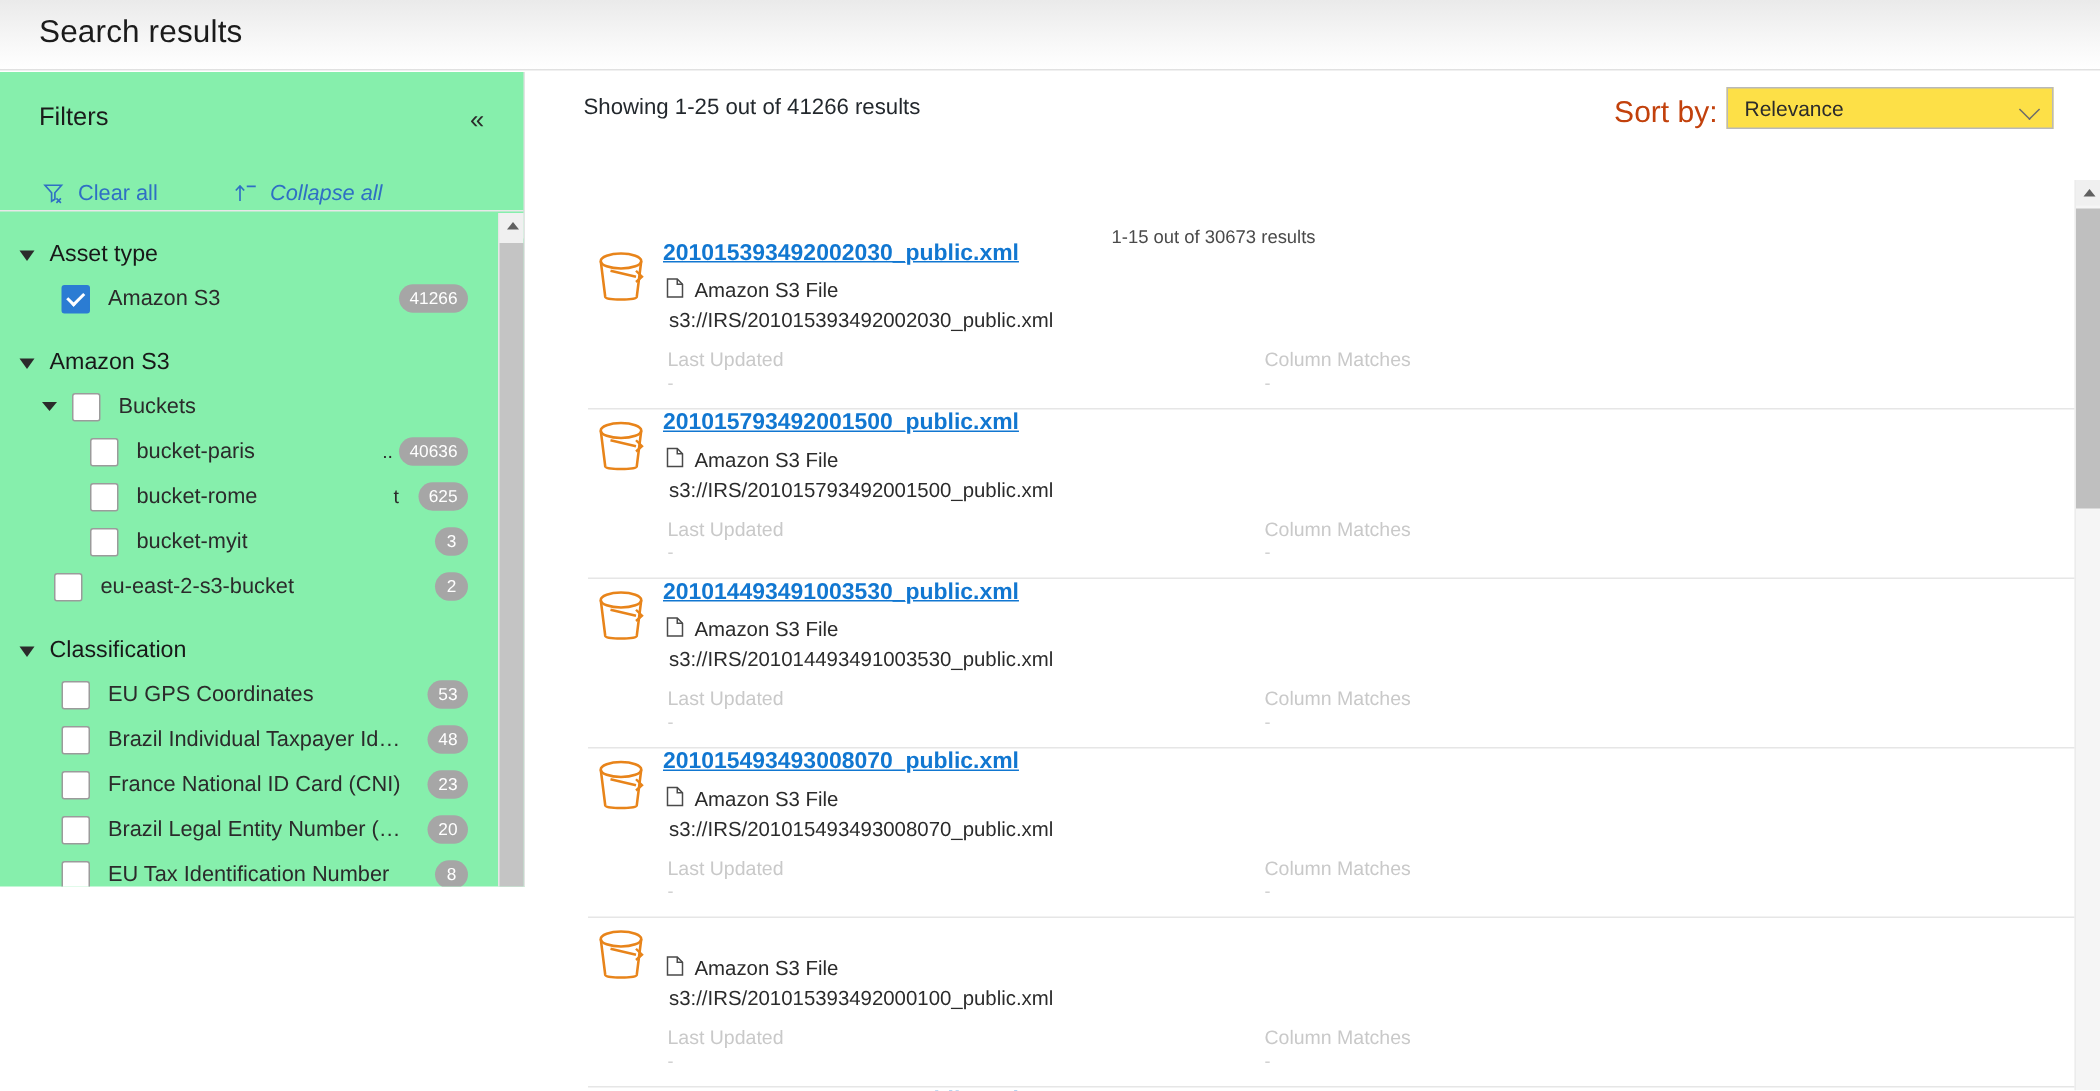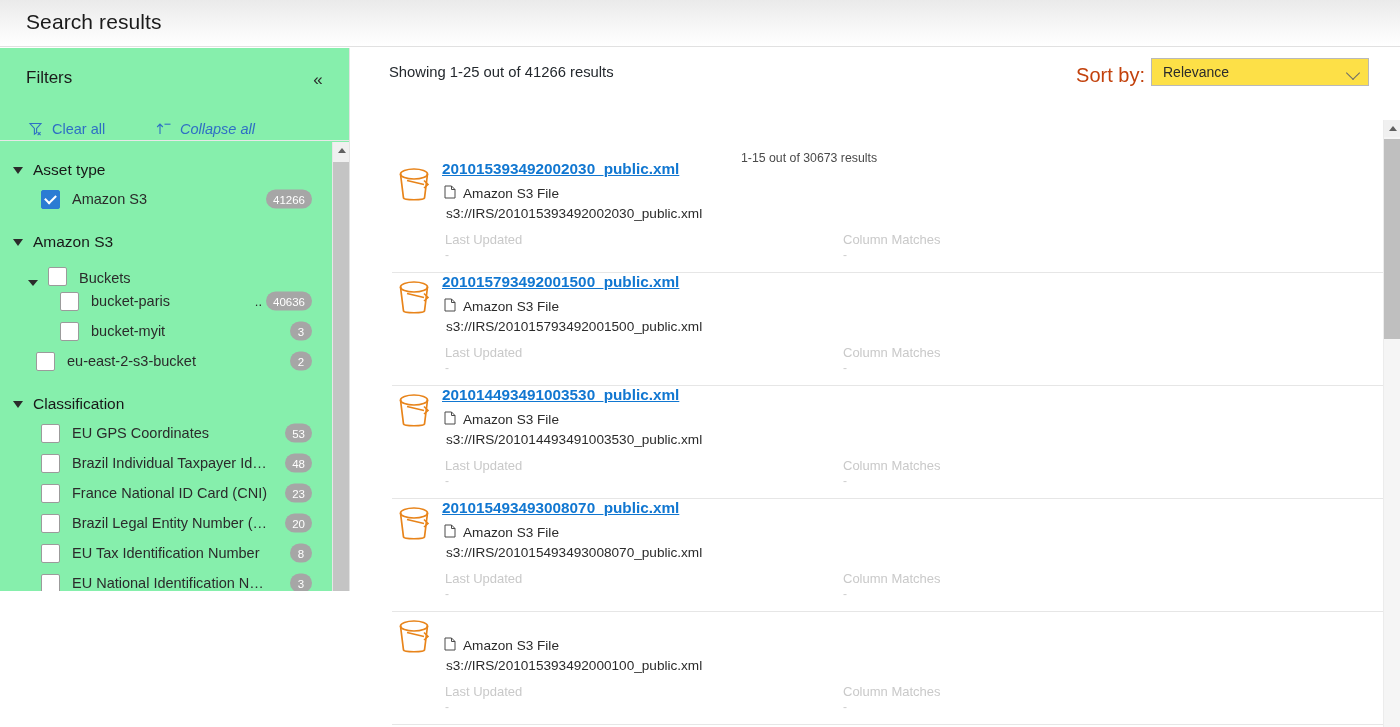--- a/index.html
+++ b/index.html
@@ -247,30 +247,36 @@
         </div>
         <div class="facet-row" style="padding-left: 41px; padding-right: 52px;">
           <span class="cbx checked"></span>
           <span class="facet-label">Amazon S3</span>
           <span class="count-badge">41266</span>
         </div>
         <div class="facet-group-title">
           <span class="caret"></span>
           <span>Amazon S3</span>
         </div>
-        <div class="facet-row" style="padding-left: 28px; padding-right: 52px; align-items: flex-end;">
+        <div class="facet-row" style="padding-left: 28px; padding-right: 52px;">
           <span class="caret sm" style="margin-right: 10px;"></span>
           <span class="cbx"></span>
           <span class="facet-label">Buckets</span>
         </div>
         <div class="facet-row" style="padding-left: 60px; padding-right: 52px;">
           <span class="cbx"></span>
           <span class="facet-label">bucket-paris</span>
           <span class="ghost" style="right: 60px;">..</span>
           <span class="count-badge">40636</span>
+        </div>
+        <div class="facet-row" style="padding-left: 60px; padding-right: 52px;">
+          <span class="cbx"></span>
+          <span class="facet-label">bucket-rome</span>
+          <span class="ghost" style="right: 56px;">t</span>
+          <span class="count-badge">625</span>
         </div>
         <div class="facet-row" style="padding-left: 60px; padding-right: 52px;">
           <span class="cbx"></span>
           <span class="facet-label">bucket-myit</span>
           <span class="count-badge">3</span>
         </div>
         <div class="facet-row" style="padding-left: 36px; padding-right: 52px;">
           <span class="cbx"></span>
           <span class="facet-label">eu-east-2-s3-bucket</span>
           <span class="count-badge">2</span>

